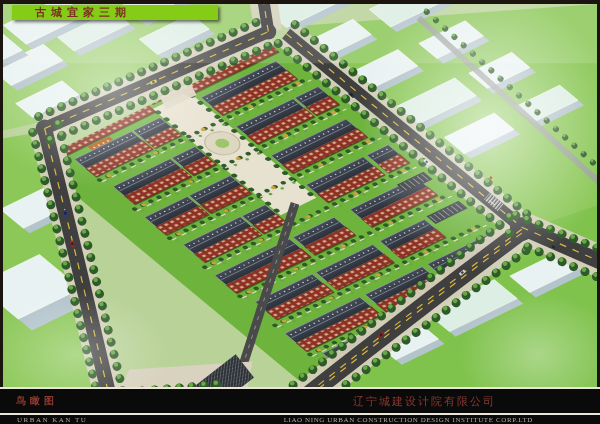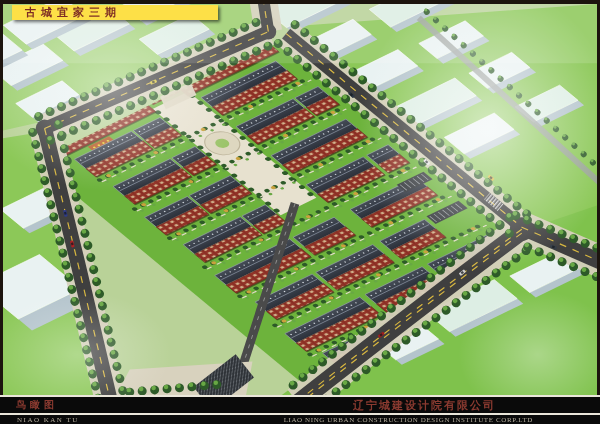--- a/index.html
+++ b/index.html
@@ -8,33 +8,33 @@
     background:#1c140e;
     font-family:"Liberation Serif","DejaVu Serif",serif;
   }
   .render{
     position:absolute;top:4px;left:3px;width:594px;height:395px;
     overflow:hidden;background:#b9d298;
   }
   .render svg{display:block;width:594px;height:395px;}
   .title-banner{
     position:absolute;top:5px;left:12px;width:206px;height:15px;
-    background:#fde047;z-index:6;
+    background:#84cc16;z-index:6;
     box-shadow:2px 2px 3px rgba(0,0,0,.55);
-    line-height:15px;padding-left:13px;box-sizing:border-box;
+    line-height:15px;padding-left:23px;box-sizing:border-box;
     font-size:11px;font-weight:bold;letter-spacing:5px;color:#7e2c24;
     white-space:nowrap;
   }
   .footer{position:absolute;left:0;right:0;bottom:0;z-index:6;}
   .f-sep{height:2px;background:#eae6da;}
   .f-row{background:#0a0a0a;display:flex;justify-content:space-between;align-items:center;}
-  .f-row1{height:16px;}
+  .f-row1{height:24px;}
   .f-row2{height:9px;}
   .f-view-cn{margin-left:16px;font-size:10px;font-weight:bold;letter-spacing:4px;color:#8a3a30;white-space:nowrap;}
-  .f-company-cn{margin-right:104px;font-size:11px;font-weight:bold;letter-spacing:2px;color:#8a3a30;white-space:nowrap;}
+  .f-company-cn{margin-right:104px;font-size:11px;font-weight:normal;letter-spacing:2px;color:#8a3a30;white-space:nowrap;}
   .f-view-en{margin-left:17px;font-size:7px;letter-spacing:1.5px;color:#b3ac9c;white-space:nowrap;}
   .f-company-en{margin-right:67px;font-size:7px;letter-spacing:.6px;color:#b3ac9c;white-space:nowrap;}
 </style>
 </head>
 <body>
 
 <div class="board">
 
   <div class="render">
     <svg id="scene" viewBox="0 0 600 400" preserveAspectRatio="none">
@@ -544,18 +544,18 @@
   </div>
 
   <div class="footer">
     <div class="f-sep"></div>
     <div class="f-row f-row1">
       <span class="f-view-cn" style="color: rgb(138, 58, 48);">鸟瞰图</span>
       <span class="f-company-cn" style="color: rgb(138, 58, 48);">辽宁城建设计院有限公司</span>
     </div>
     <div class="f-sep"></div>
     <div class="f-row f-row2">
-      <span class="f-view-en" style="color: rgb(179, 172, 156);">NIAO KAN TU</span>
+      <span class="f-view-en" style="color: rgb(179, 172, 156);">URBAN KAN TU</span>
       <span class="f-company-en" style="color: rgb(179, 172, 156);">LIAO NING URBAN CONSTRUCTION DESIGN INSTITUTE CORP.LTD</span>
     </div>
   </div>
 
 </div>
 
 </body></html>

